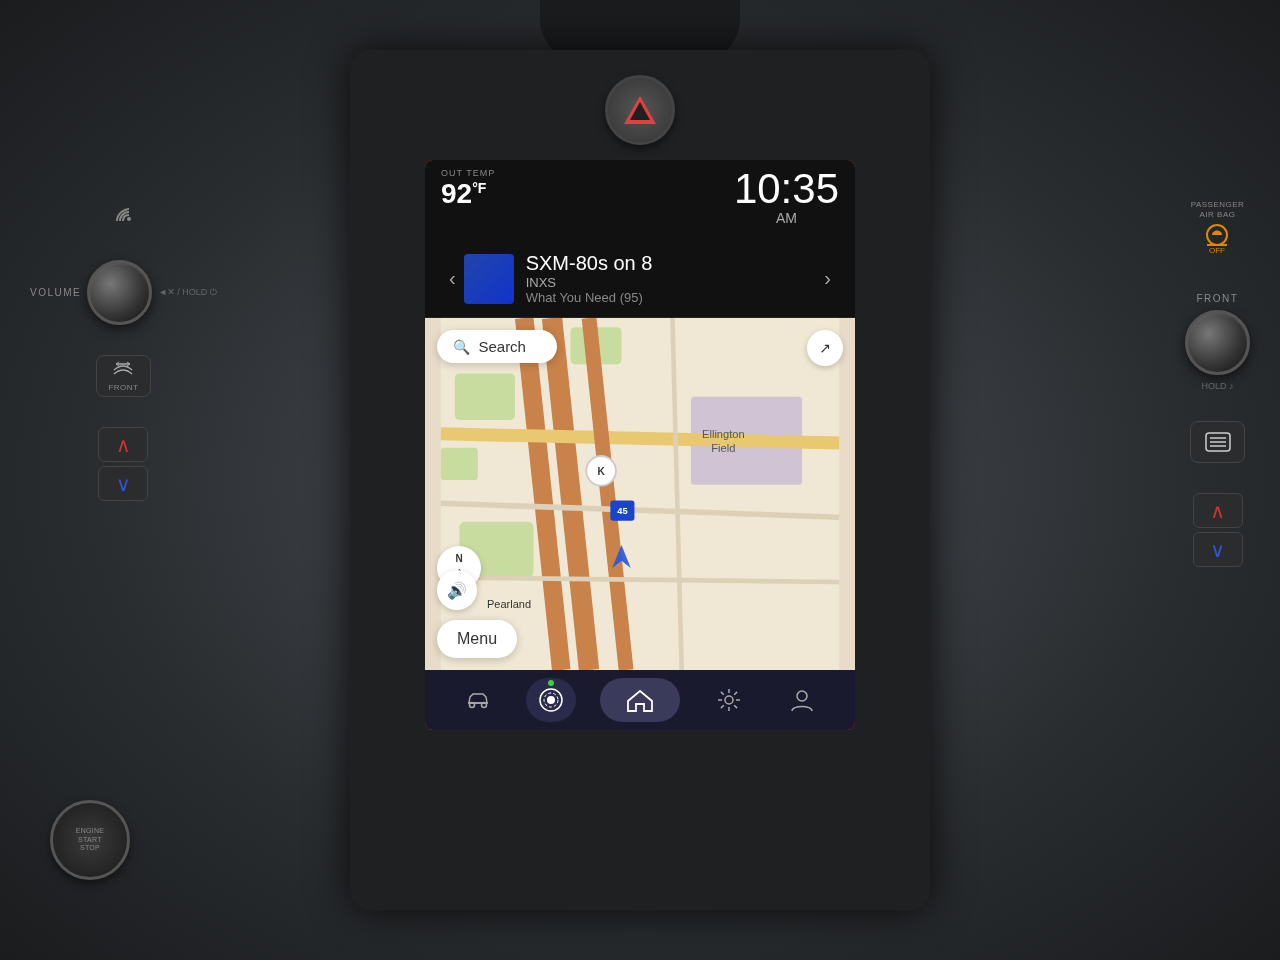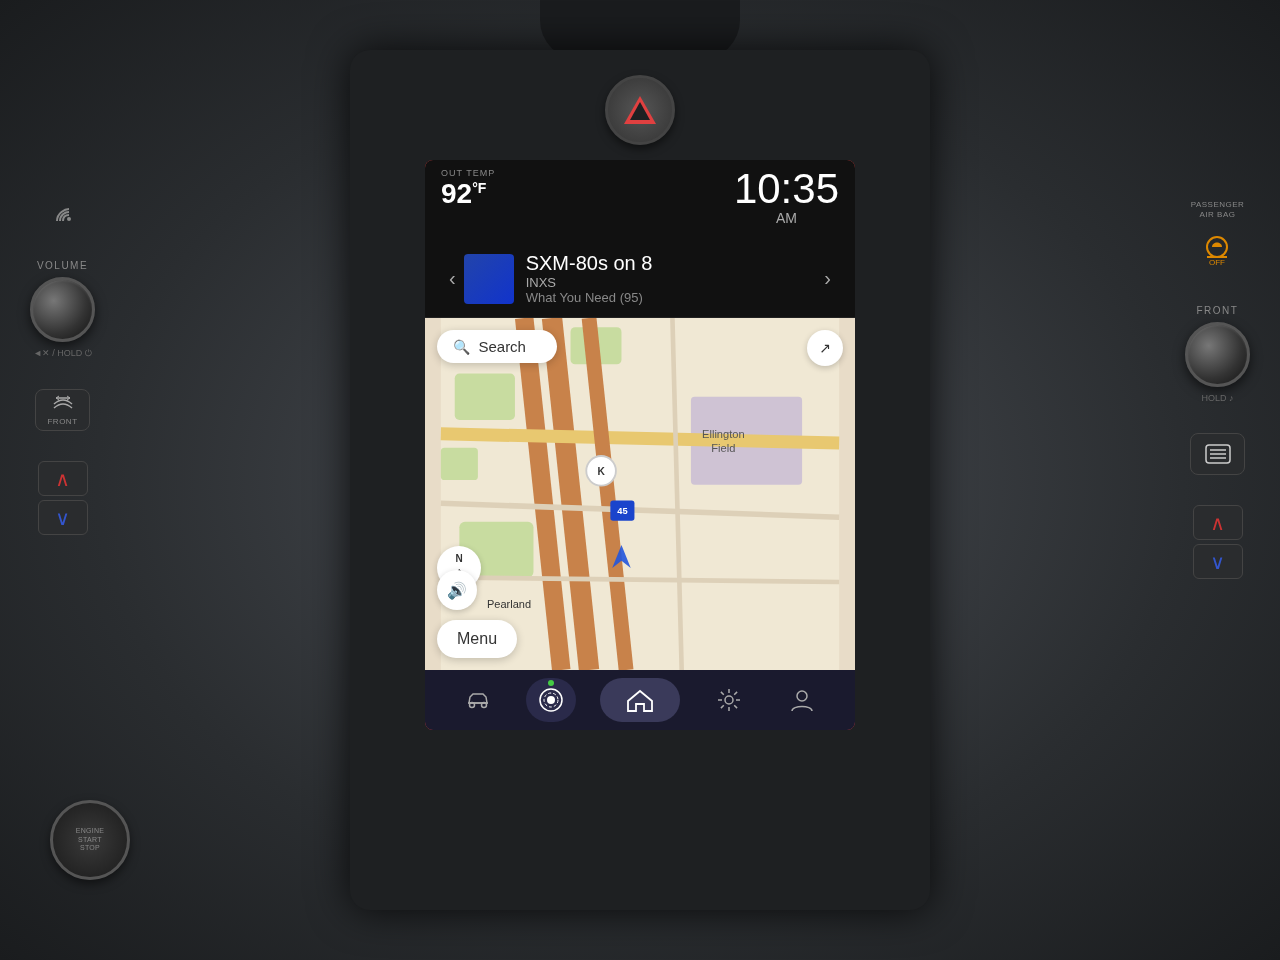--- a/index.html
+++ b/index.html
@@ -696,21 +696,21 @@
 
     <div class="nfc-icon">
       <svg width="28" height="28" viewBox="0 0 28 28">
         <path d="M8 20 C8 12 16 8 20 8" stroke="#888" stroke-width="2" fill="none"></path>
         <path d="M11 20 C11 14 16 11 20 11" stroke="#888" stroke-width="2" fill="none"></path>
         <path d="M14 20 C14 16 16 14 20 14" stroke="#888" stroke-width="2" fill="none"></path>
         <circle cx="20" cy="18" r="2" fill="#888"></circle>
       </svg>
     </div>
 
-    <div style="display:flex; flex-direction:column; align-items:center; gap:6px;">
+    <div style="display:flex; flex-direction:row; align-items:center; gap:6px;">
       <span class="control-label">VOLUME</span>
       <div class="control-knob"></div>
       <span class="control-sublabel">◄✕ / HOLD ⏻</span>
     </div>
 
     <div class="btn-row">
       <div class="small-btn">
         <span class="small-btn-icon">
           <svg width="22" height="18" viewBox="0 0 22 18">
             <path d="M2 10 Q11 2 20 10" fill="none" stroke="#aaa" stroke-width="1.5"></path>
@@ -733,21 +733,21 @@
       </div>
     </div>
   </div>
 
   <div class="engine-btn" style="left:50px; bottom:80px;">
     <span class="engine-btn-label">ENGINE<br>START<br>STOP</span>
   </div>
 
   <div class="right-controls">
 
-    <div style="display:flex; flex-direction:column; align-items:center; gap:12px;">
+    <div style="display:flex; flex-direction:column; align-items:center; gap:0;">
       <span class="airbag-label">PASSENGER<br>AIR BAG</span>
       <span style="font-size:32px; color:#dd8800;">
         
         <svg width="40" height="36" viewBox="0 0 40 36">
           <circle cx="20" cy="16" r="10" fill="none" stroke="#dd8800" stroke-width="2"></circle>
           <path d="M15 16 C15 10 25 10 25 16" fill="#dd8800"></path>
           <line x1="10" y1="26" x2="30" y2="26" stroke="#dd8800" stroke-width="2"></line>
           <text x="20" y="34" text-anchor="middle" font-size="8" fill="#dd8800">OFF</text>
         </svg>
       </span>

